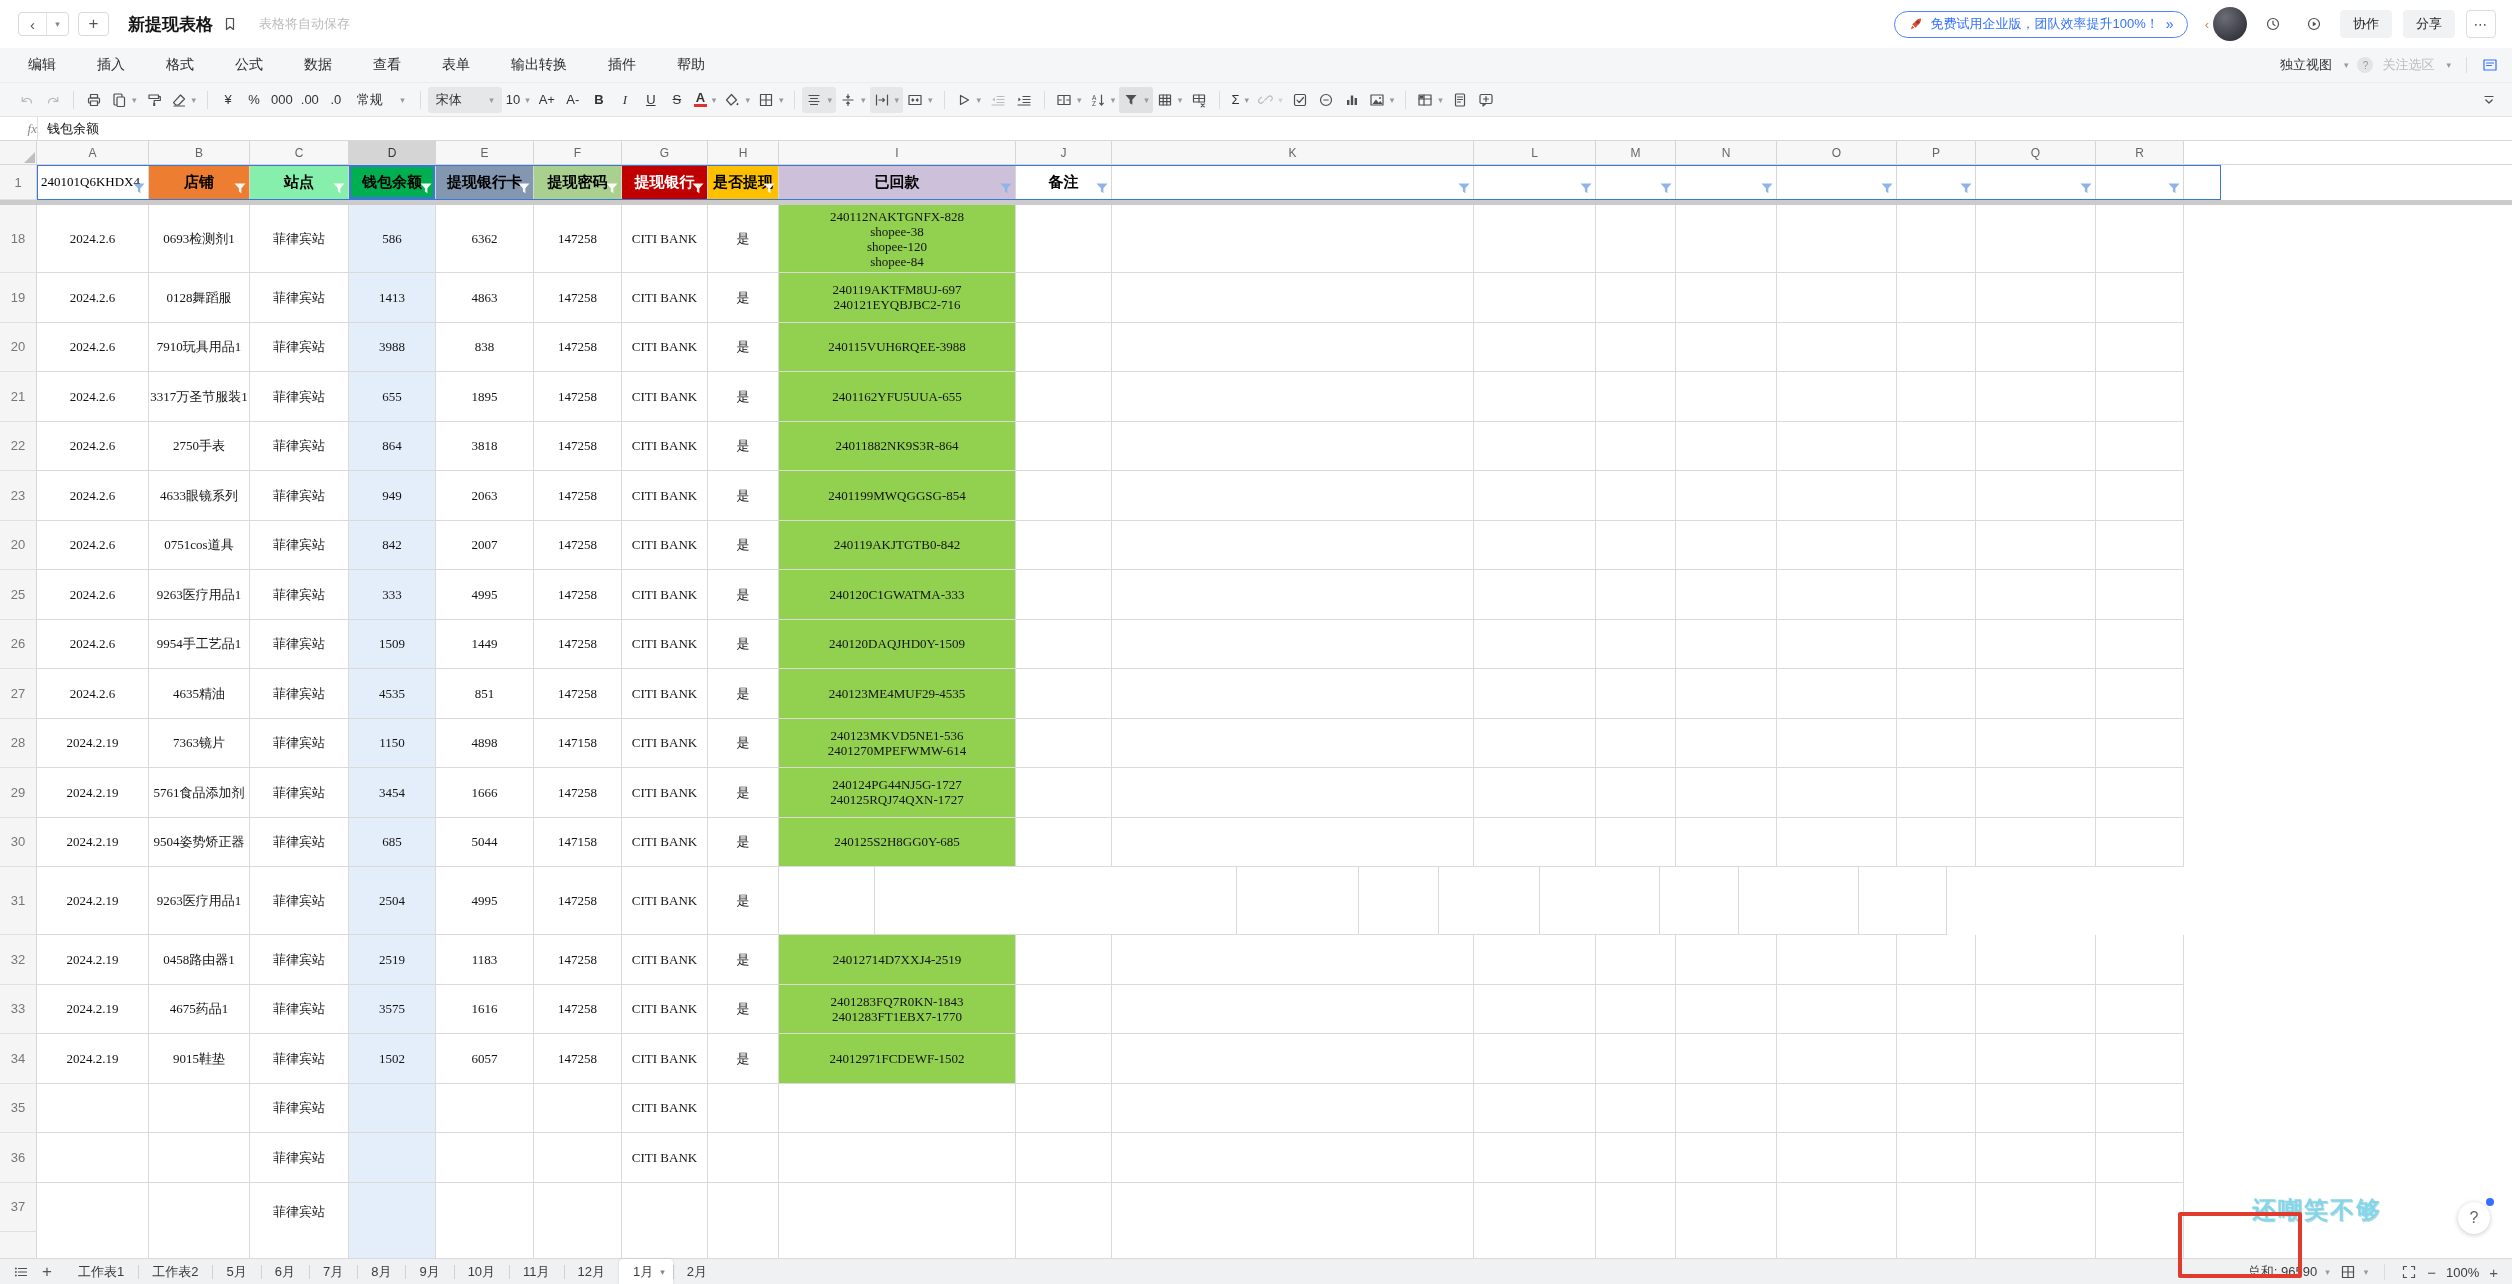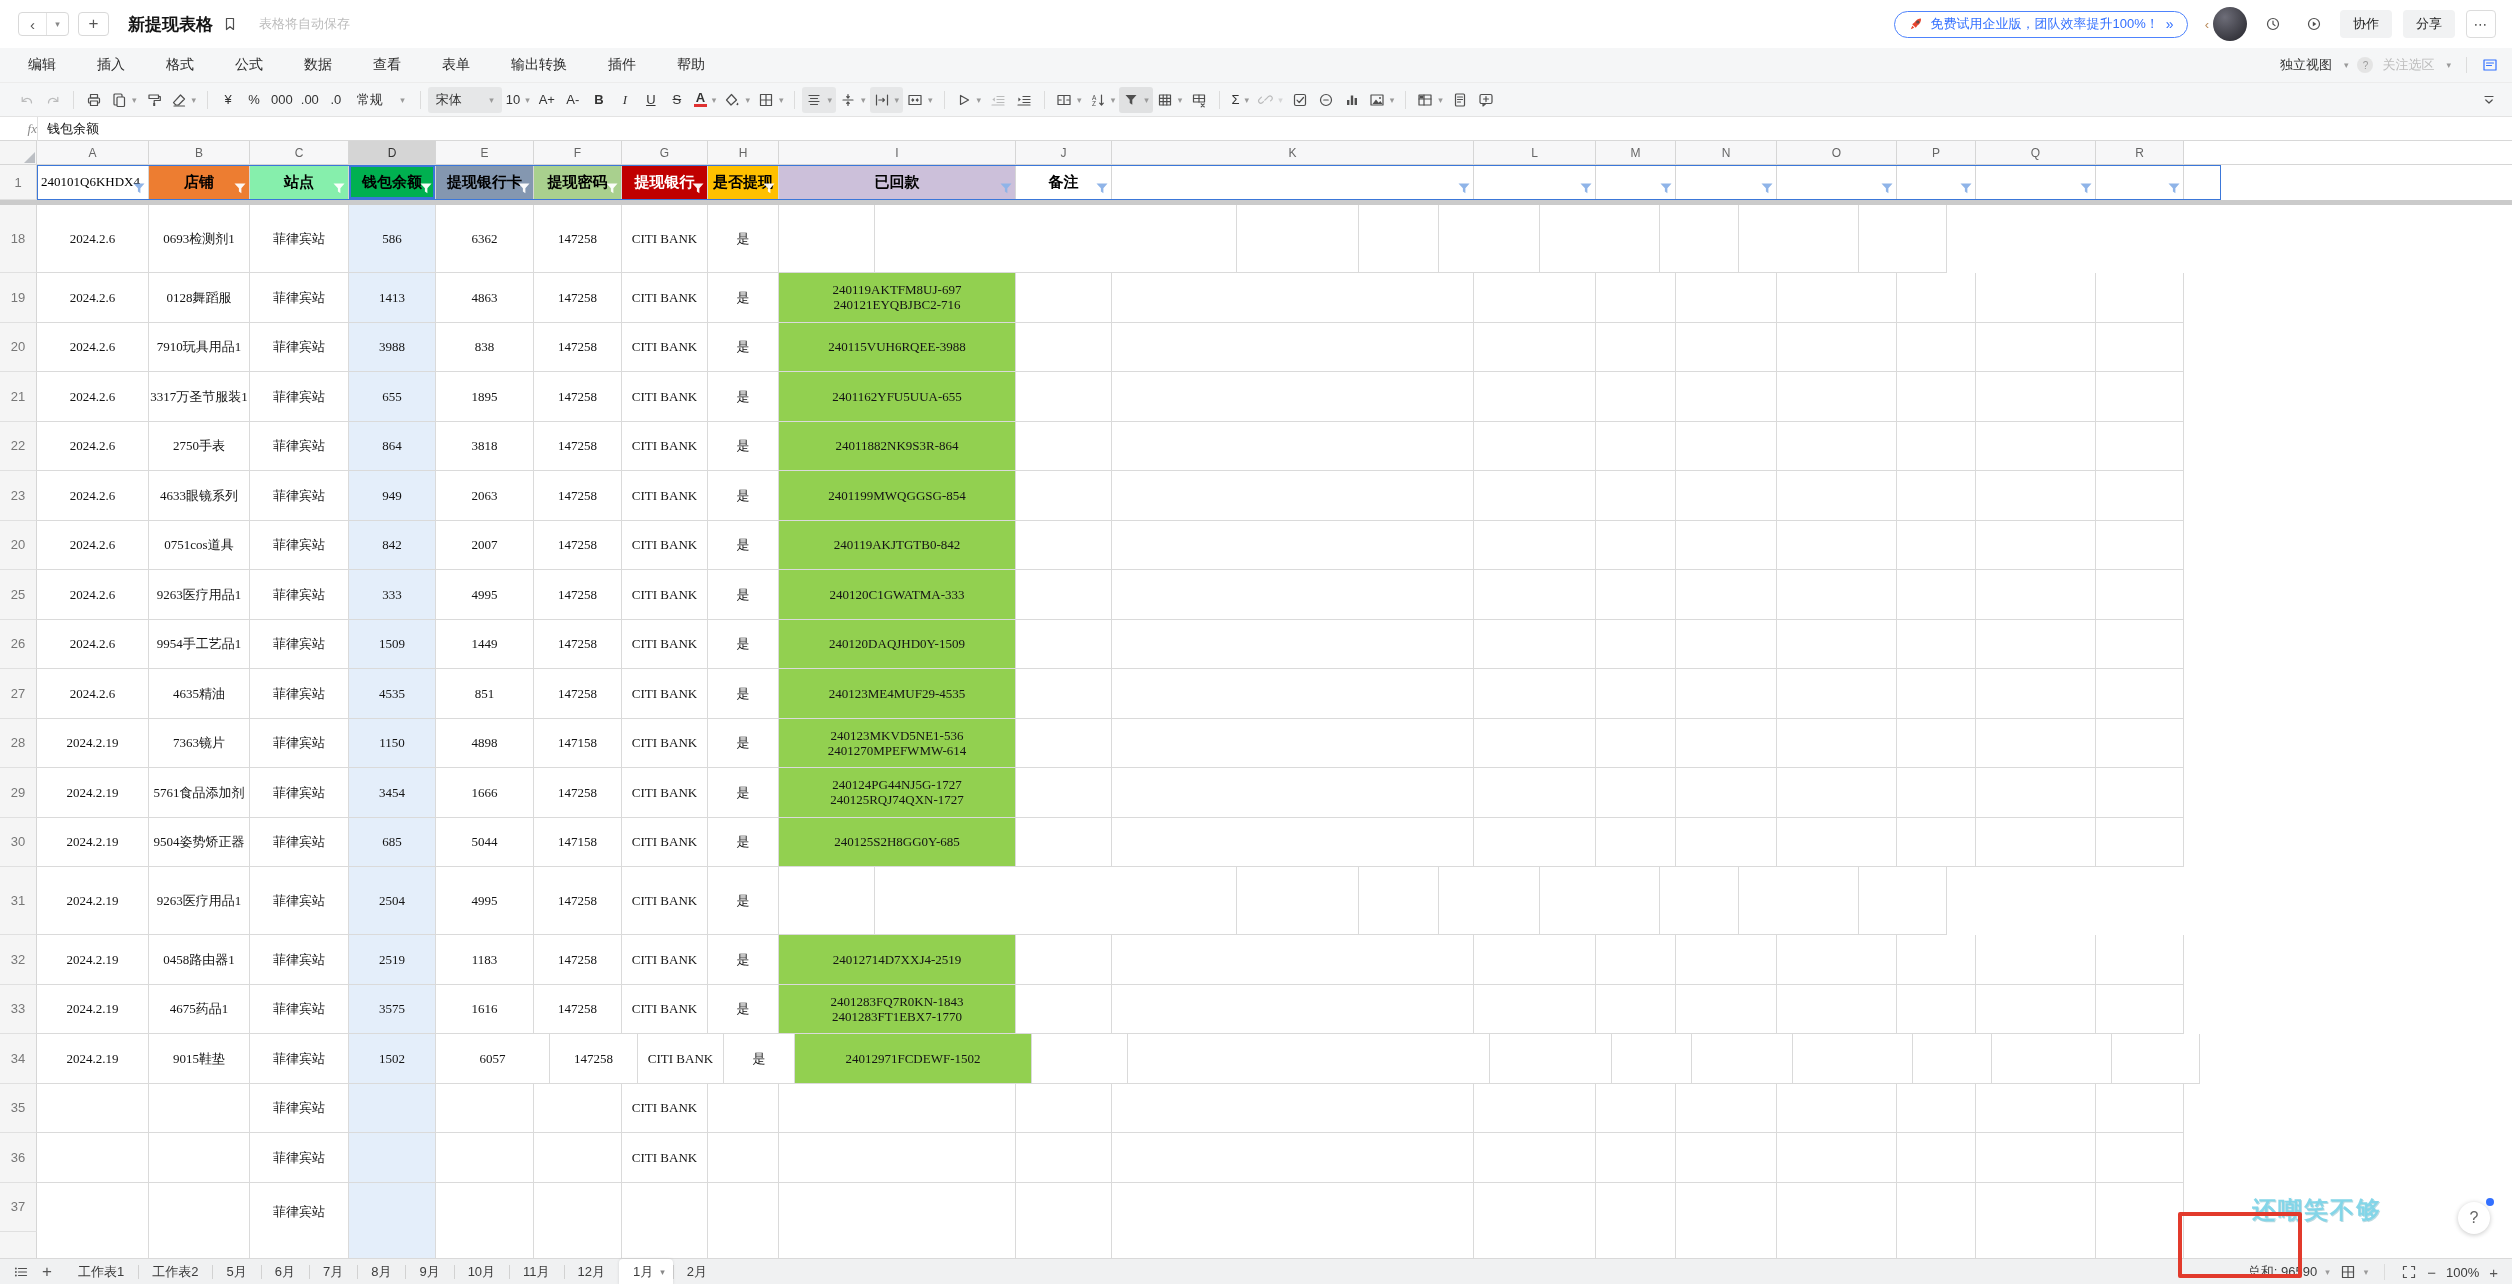--- a/index.html
+++ b/index.html
@@ -604,20 +604,23 @@
           </div>
           <div class="cell" style="width:88px">
             <span>147258</span>
           </div>
           <div class="cell" style="width:86px">
             <span>CITI BANK</span>
           </div>
           <div class="cell" style="width:71px">
             <span>是</span>
           </div>
+          <div class="cell paid" style="width:237px">
+            <span>240112NAKTGNFX-828<br>shopee-38<br>shopee-120<br>shopee-84</span>
+          </div>
           <div class="cell" style="width:96px"></div>
           <div class="cell" style="width:362px"></div>
           <div class="cell" style="width:122px"></div>
           <div class="cell" style="width:80px"></div>
           <div class="cell" style="width:101px"></div>
           <div class="cell" style="width:120px"></div>
           <div class="cell" style="width:79px"></div>
           <div class="cell" style="width:120px"></div>
           <div class="cell" style="width:88px"></div>
           <div class="rfill"></div>
@@ -1226,21 +1229,21 @@
           </div>
           <div class="cell" style="width:101px">
             <span>9015鞋垫</span>
           </div>
           <div class="cell" style="width:99px">
             <span>菲律宾站</span>
           </div>
           <div class="cell dsel" style="width:87px">
             <span>1502</span>
           </div>
-          <div class="cell" style="width:114px">
+          <div class="cell" style="width:98px">
             <span>6057</span>
           </div>
           <div class="cell" style="width:88px">
             <span>147258</span>
           </div>
           <div class="cell" style="width:86px">
             <span>CITI BANK</span>
           </div>
           <div class="cell" style="width:71px">
             <span>是</span>

